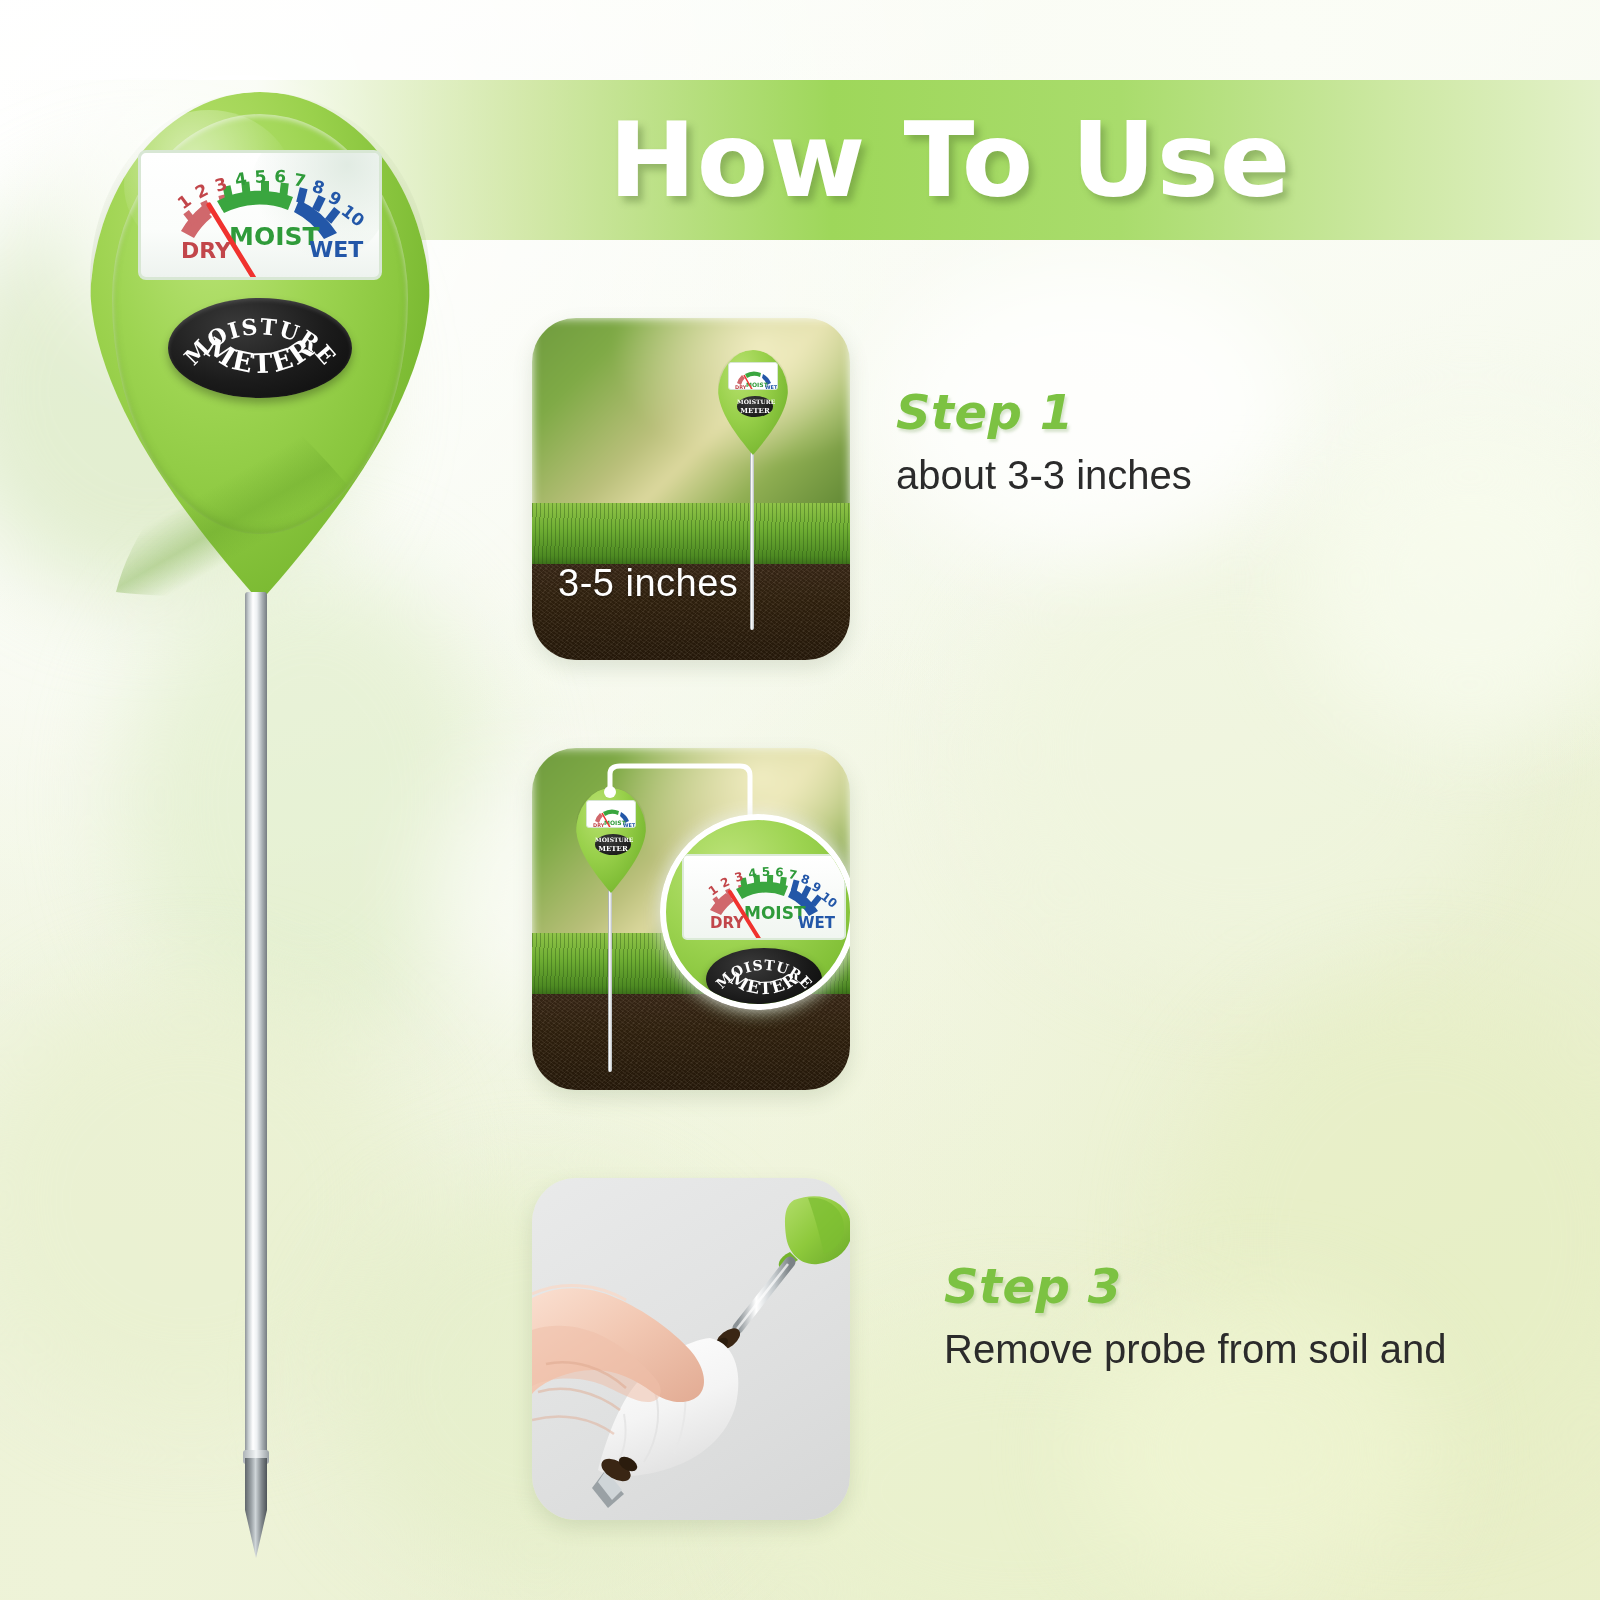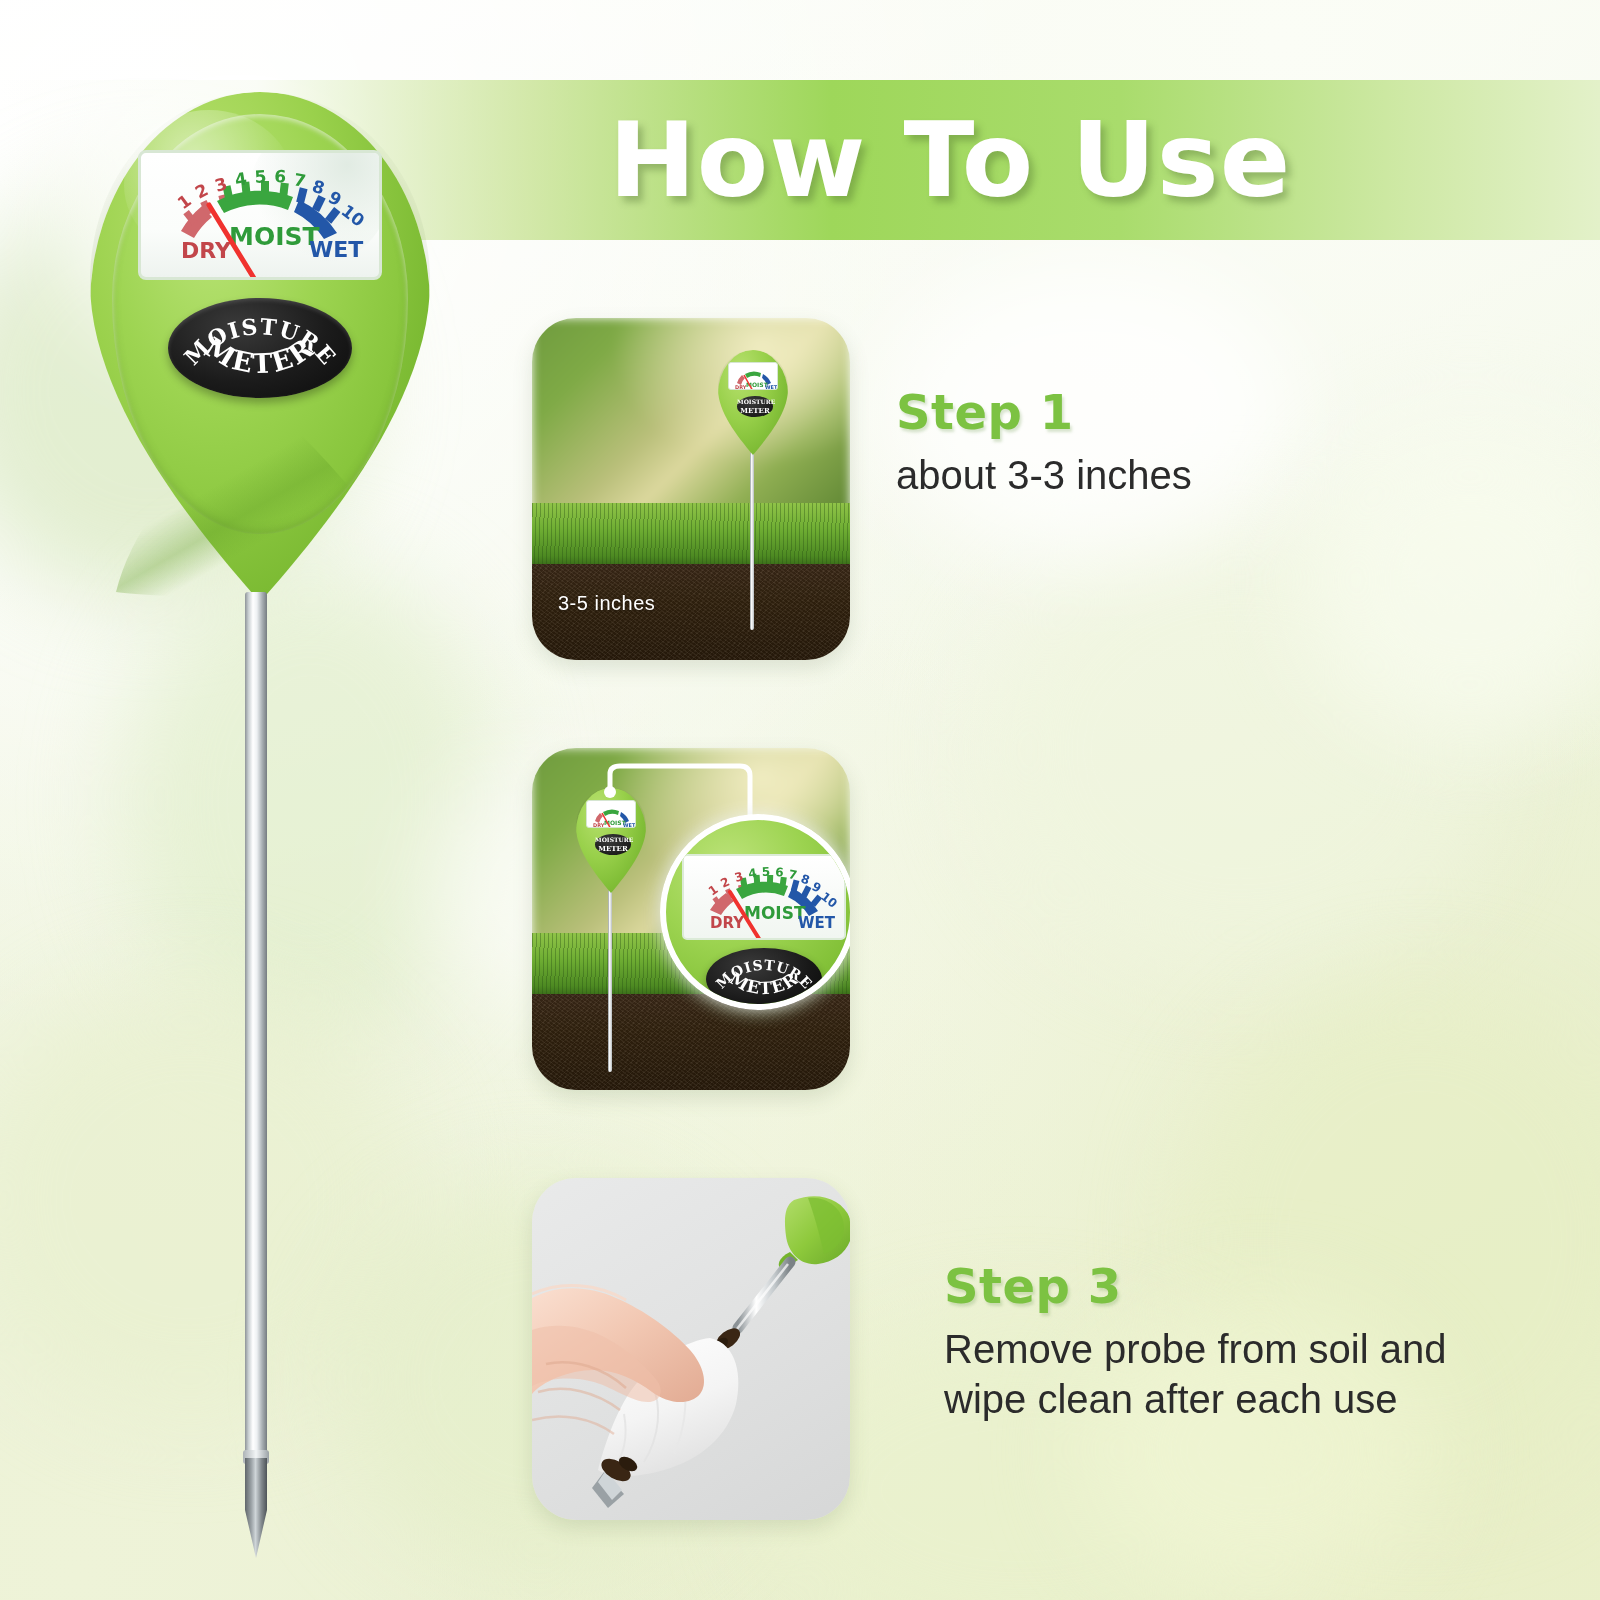--- a/index.html
+++ b/index.html
@@ -133,21 +133,21 @@
   .panel {
     position:absolute; width:318px; height:342px;
     border-radius:44px; overflow:hidden;
     box-shadow:0 8px 20px rgba(90,110,70,.16);
   }
   .txt { position:absolute; width:640px; }
   .step-label {
     font-size:48px; font-weight:bold; color:#7cc242;
     font-family:"DejaVu Sans", sans-serif;
     text-shadow:2px 3px 3px rgba(120,160,90,.28);
-    margin-bottom:10px; letter-spacing:0.5px;
+    margin-bottom:10px; letter-spacing:0.5px;font-style:italic;
   }
   .step-body {
     font-size:40px; line-height:1.26; color:#2b2b2b;
     font-family:"Liberation Sans", sans-serif;
   }
 
   
   .p1-sky {
     position:absolute; left:0; top:0; width:100%; height:62%;
     background:
@@ -167,22 +167,22 @@
     position:absolute; left:0; top:72%; width:100%; height:28%;
     background:linear-gradient(180deg,#3d2a18 0%,#33230f 40%,#2a1c0c 100%);
   }
   .p1-soil::after {
     content:""; position:absolute; inset:0;
     background:
       repeating-linear-gradient(37deg, rgba(255,255,255,.05) 0 1px, rgba(0,0,0,.07) 1px 3px),
       repeating-linear-gradient(-41deg, rgba(255,255,255,.04) 0 1px, rgba(0,0,0,.06) 1px 4px);
   }
   .p1-caption {
-    position:absolute; left:26px; top:274px;
-    font-size:20px; color:#ffffff; letter-spacing:.5px;
+    position:absolute; left:26px; top:244px;
+    font-size:38px; color:#ffffff; letter-spacing:.5px;
     text-shadow:0 1px 3px rgba(0,0,0,.4);
   }
 
   
   .mini { position:absolute; }
   .mini-body {
     position:absolute; left:0; top:0; width:100%; height:100%;
     border-radius:50% 50% 50% 50% / 42% 42% 58% 58%;
     background:radial-gradient(ellipse at 32% 22%, #b7e06e 0%, #98d04a 40%, #79b831 76%, #5d9a21 100%);
     clip-path:path("M35,0 C54,0 70,16 70,39 C70,62 51,86 35,105 C19,86 0,62 0,39 C0,16 16,0 35,0 Z");
@@ -534,17 +534,16 @@
           <path d="M74,292 L90,312 L80,322 L66,304 Z" fill="#cfd5d8"></path>
           <ellipse cx="84" cy="292" rx="16" ry="9" fill="#3a2614" transform="rotate(30 84 292)"></ellipse>
           <ellipse cx="96" cy="286" rx="10" ry="6" fill="#2b1c0d" transform="rotate(30 96 286)"></ellipse>
         </g>
       </svg>
     </div>
 
     <div class="txt" style="left:896px; top:1258px;margin-left:48px;">
       <div class="step-label">Step 3</div>
       <div class="step-body">Remove probe from soil and</div>
-      <div class="step-body">wipe clean after each use</div>
     </div>
   </div>
 
 </div>
 
 </body></html>

